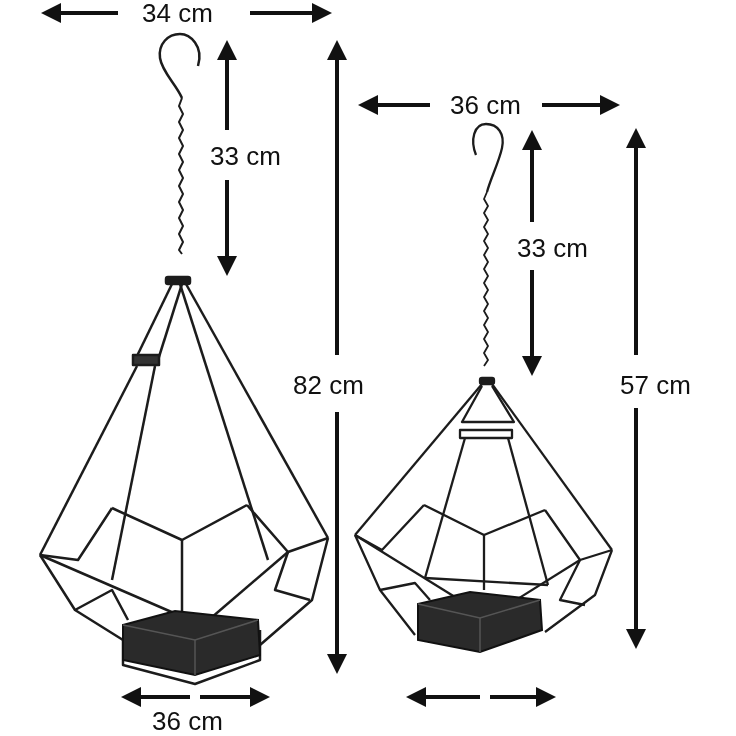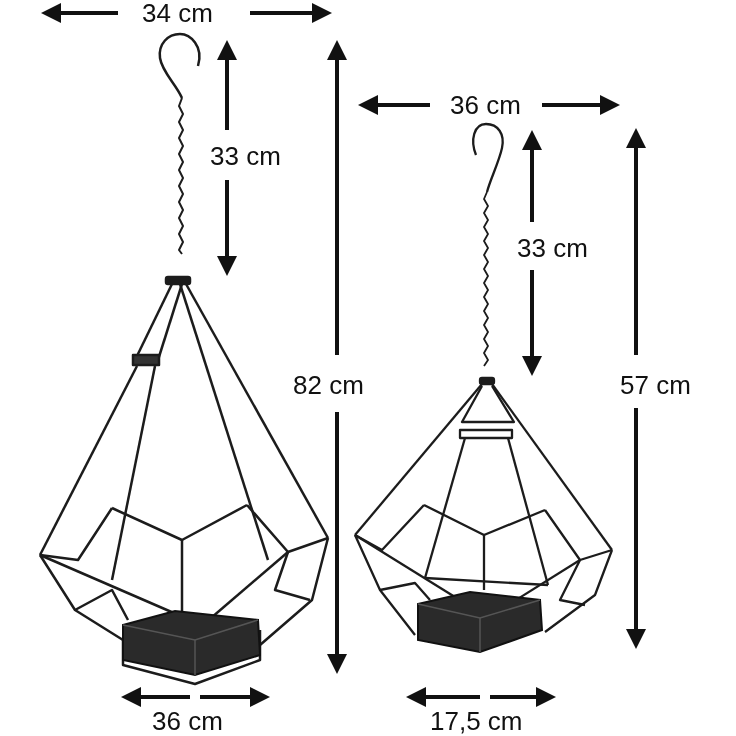--- a/index.html
+++ b/index.html
@@ -127,14 +127,13 @@
 
   
   <span class="label" style="left:140px; top:0px;">34 cm</span>
   <span class="label" style="left:208px; top:143px;">33 cm</span>
   <span class="label" style="left:291px; top:372px;">82 cm</span>
   <span class="label" style="left:150px; top:708px;">36 cm</span>
 
   <span class="label" style="left:448px; top:92px;">36 cm</span>
   <span class="label" style="left:515px; top:235px;">33 cm</span>
   <span class="label" style="left:618px; top:372px;">57 cm</span>
-  <span class="label" style="left:428px; top:708px;">17,5 cm</span>
 </div>
 
 </body></html>

